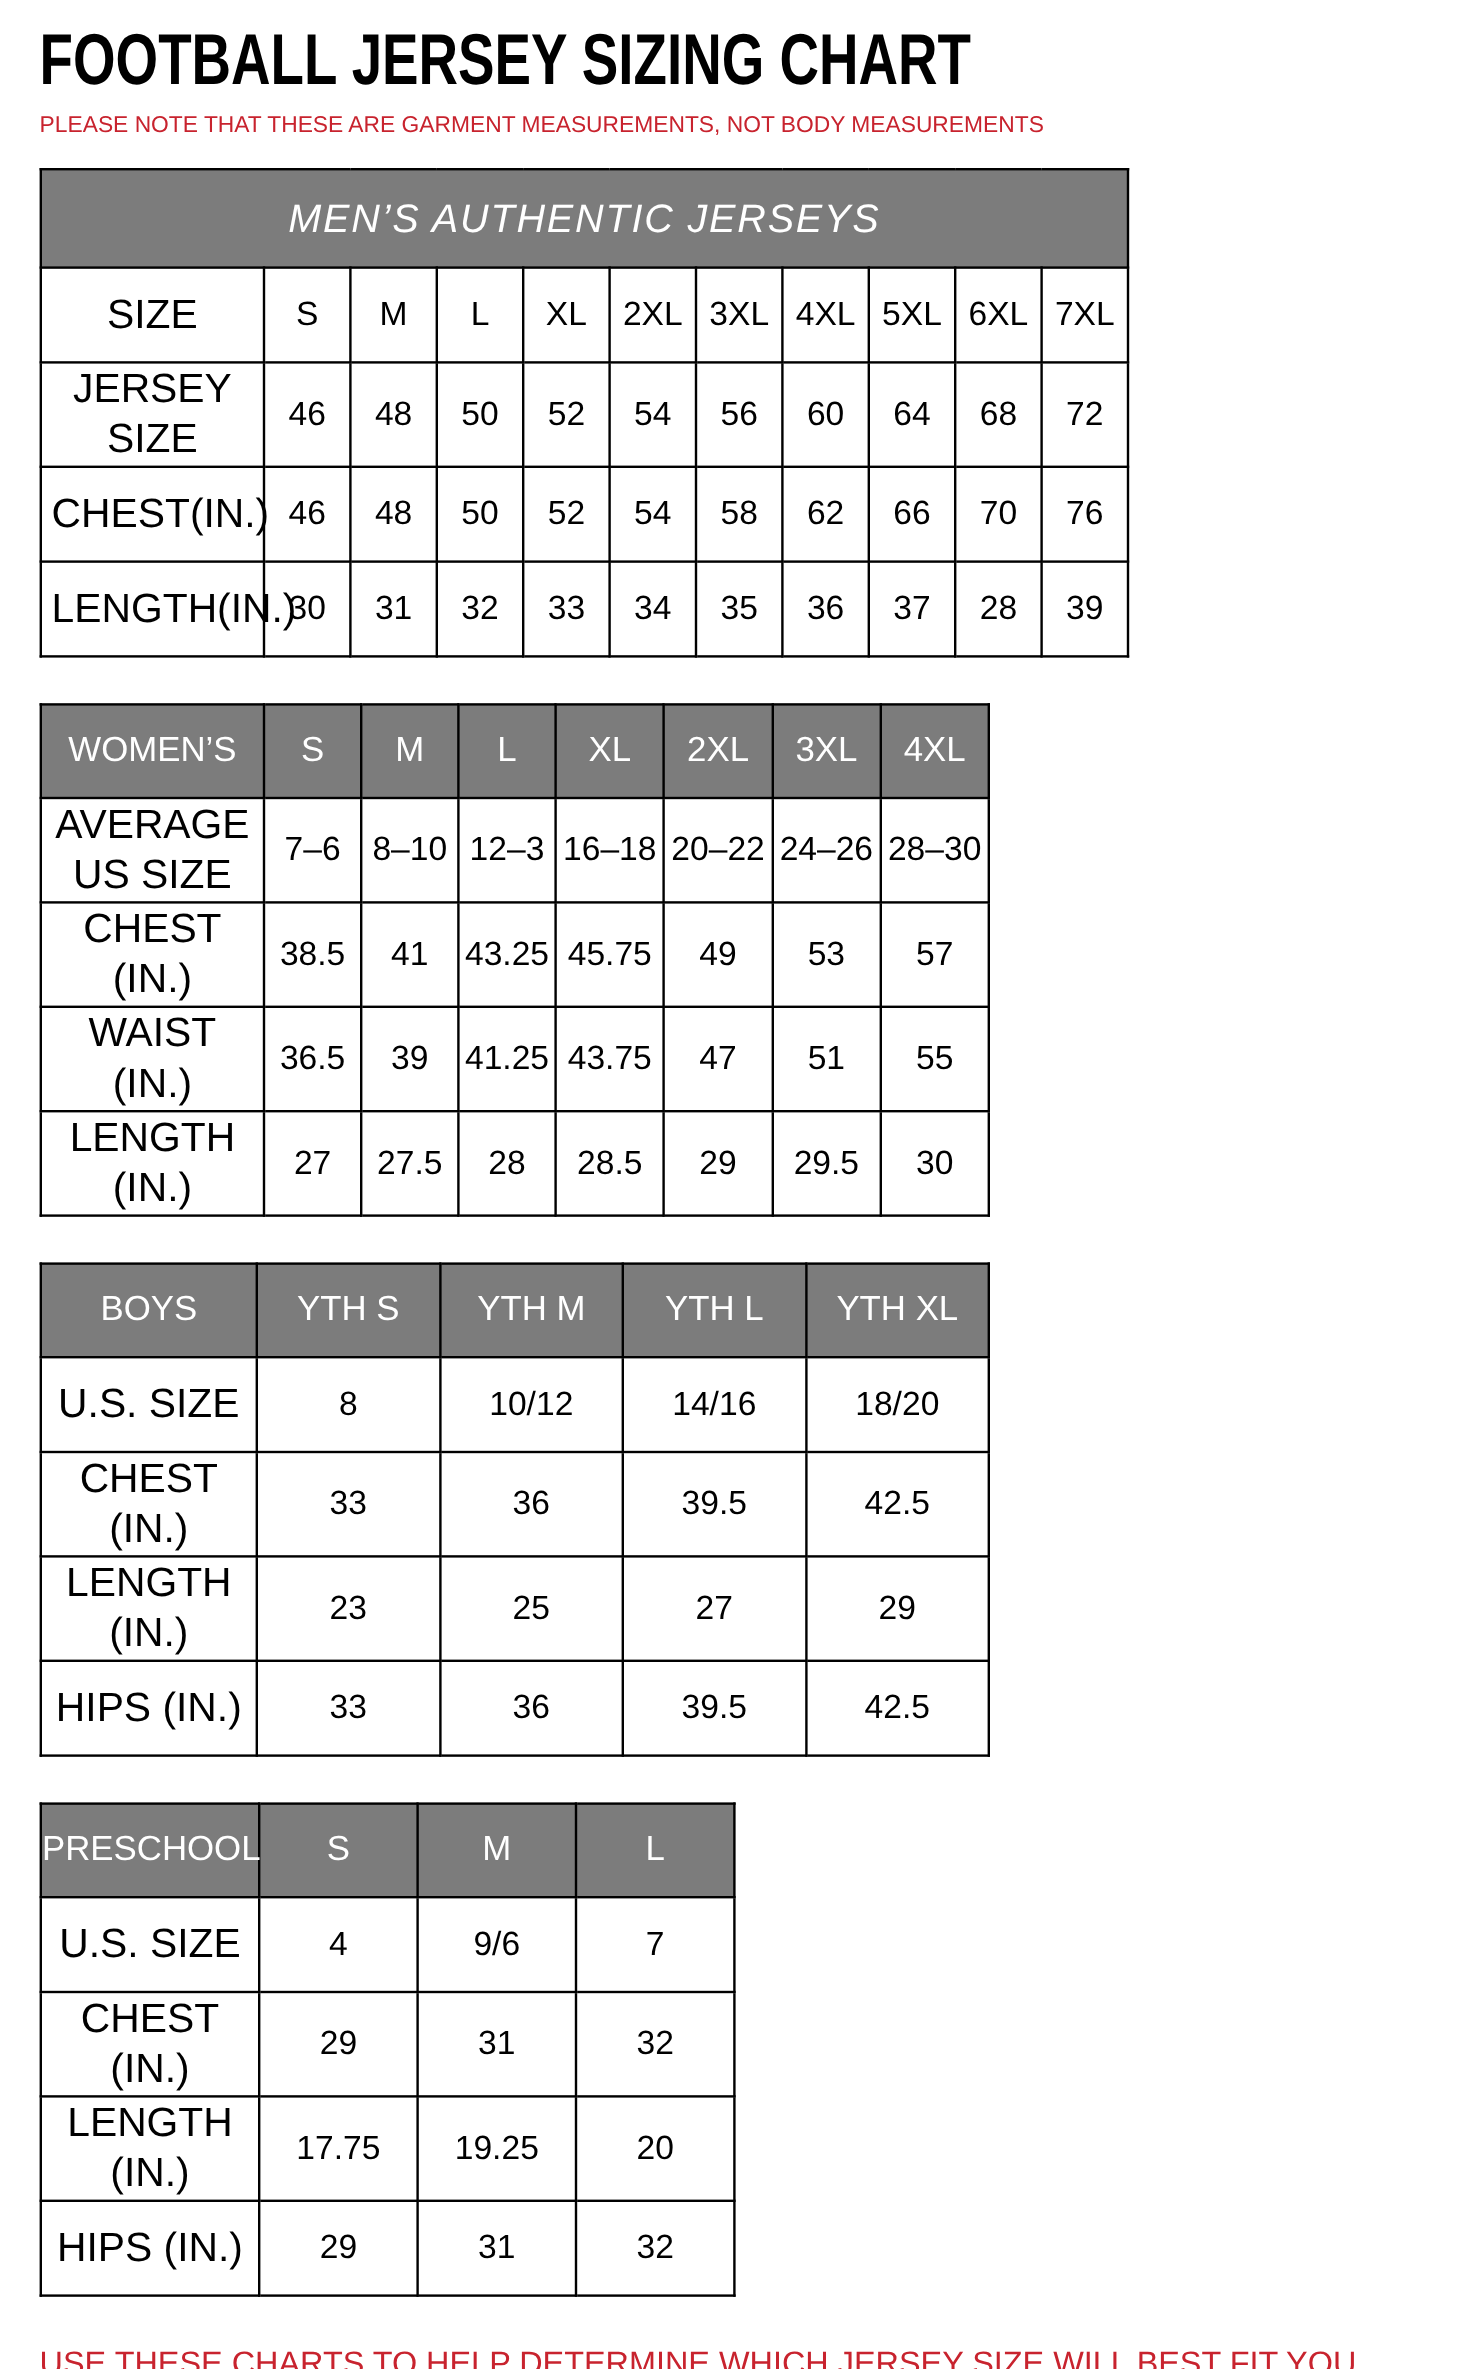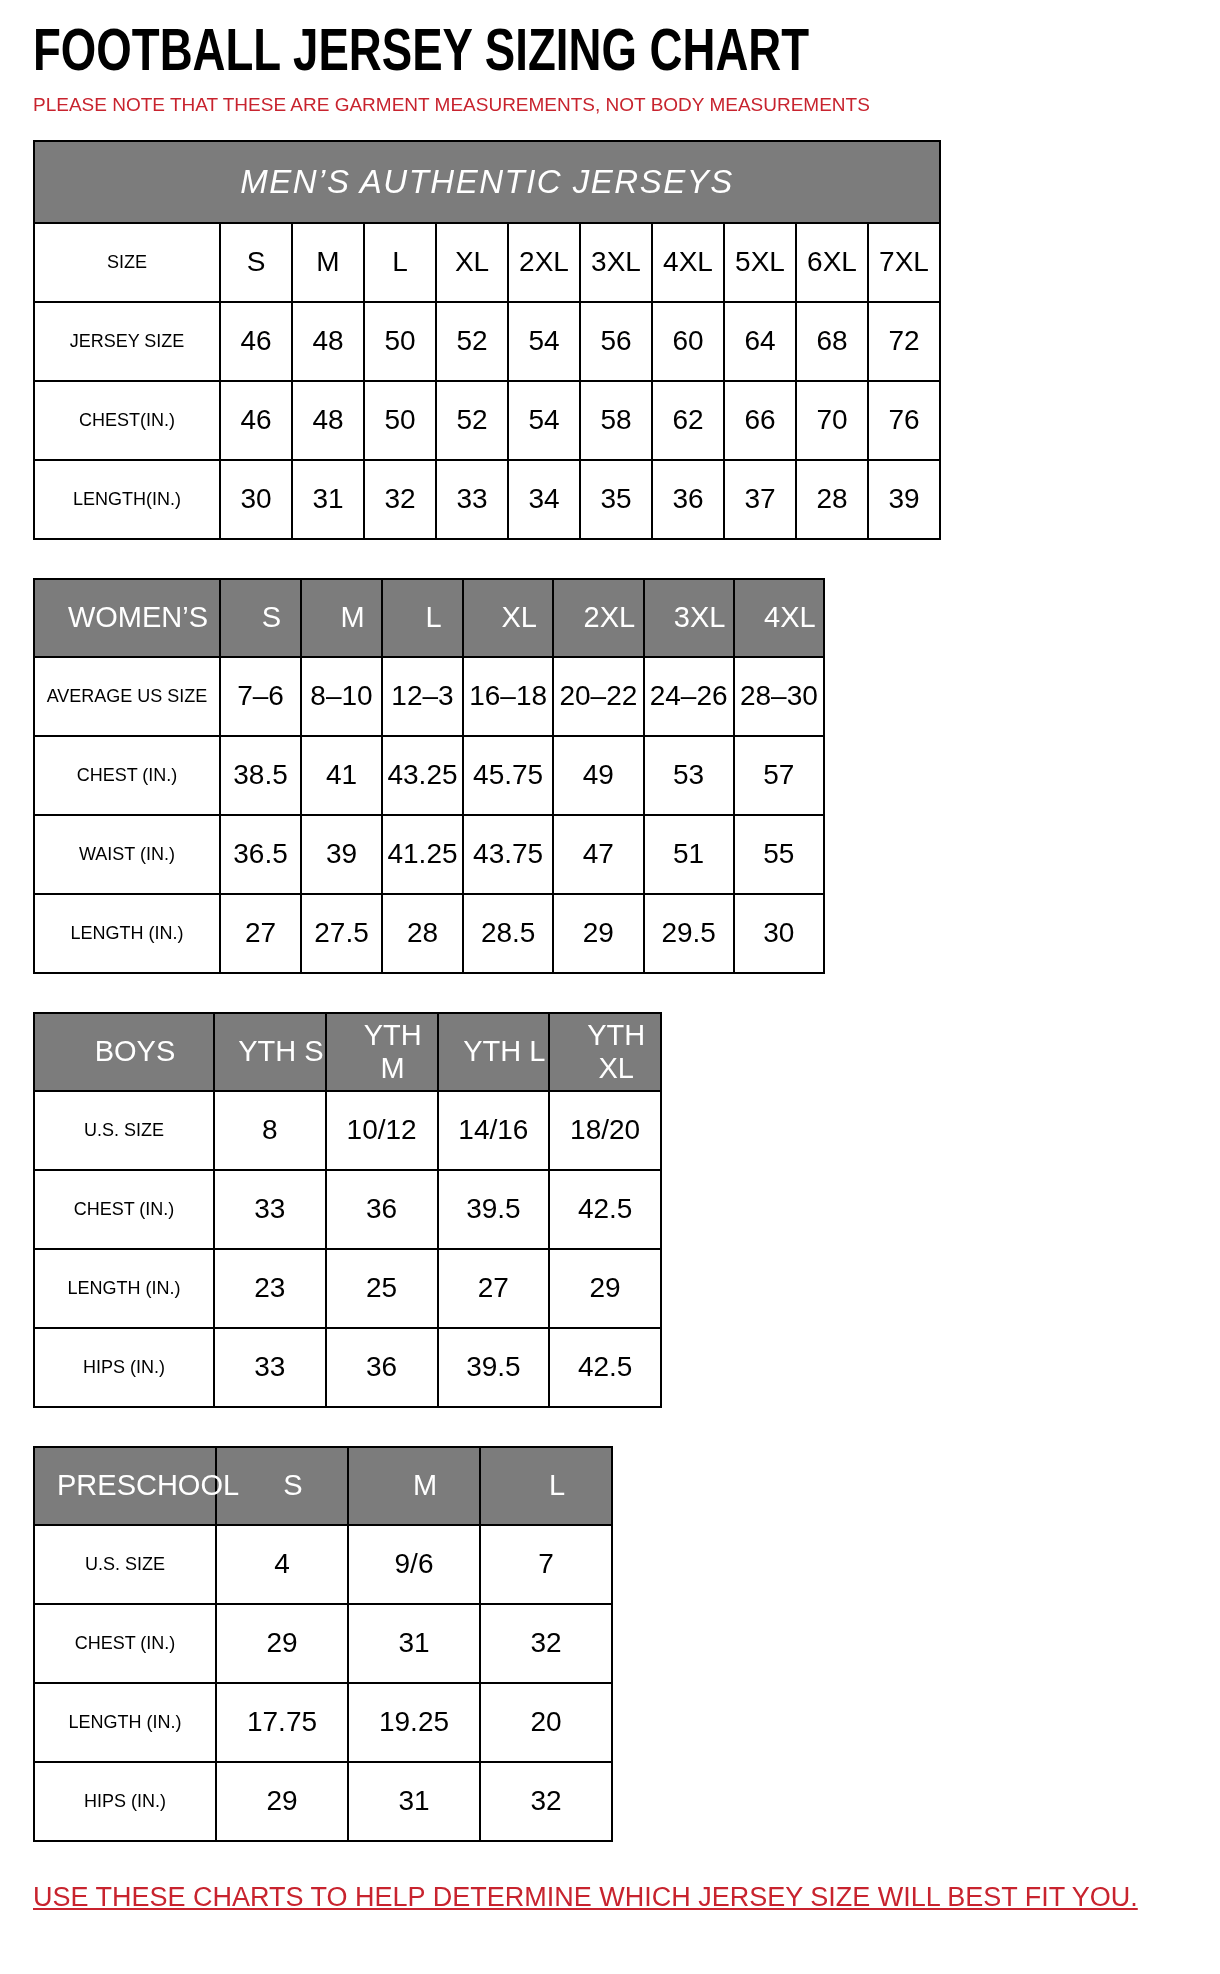--- a/index.html
+++ b/index.html
@@ -44,21 +44,21 @@
     margin-bottom:0;
     text-decoration:underline;
   }
   table.sizing{
     border-collapse:collapse;
     table-layout:fixed;
     margin-bottom:38px;
   }
   .t-mens{width:908px;}
   .t-womens{width:792px;}
-  .t-boys{width:629px;}
+  .t-boys{width:792px;}
   .t-pre{width:580px;}
   .col-label-mens{width:186px;}
   .col-label-womens{width:186px;}
   .col-sml{width:81px;}
   .col-label-boys{width:180px;}
   .col-label-pre{width:182px;}
   table.sizing th, table.sizing td{
     border:2px solid var(--border);
     text-align:center;
     vertical-align:middle;
@@ -74,24 +74,23 @@
     font-size:33px;
     letter-spacing:1.5px;
     height:82px;
     font-style:italic;
   }
   table.sizing th.ghead{
     background:var(--gray);
     color:var(--header-text);
     font-size:29px;
     height:78px;
-    padding-left:22px;
   }
   table.sizing th.row-label{
-    font-size:18px;
+    font-size:34px;
     padding:0 8px;
     line-height:1.25;
   }
   table.sizing td.cell{
     font-size:28px;
   }
 </style>
 </head>
 <body>
 

